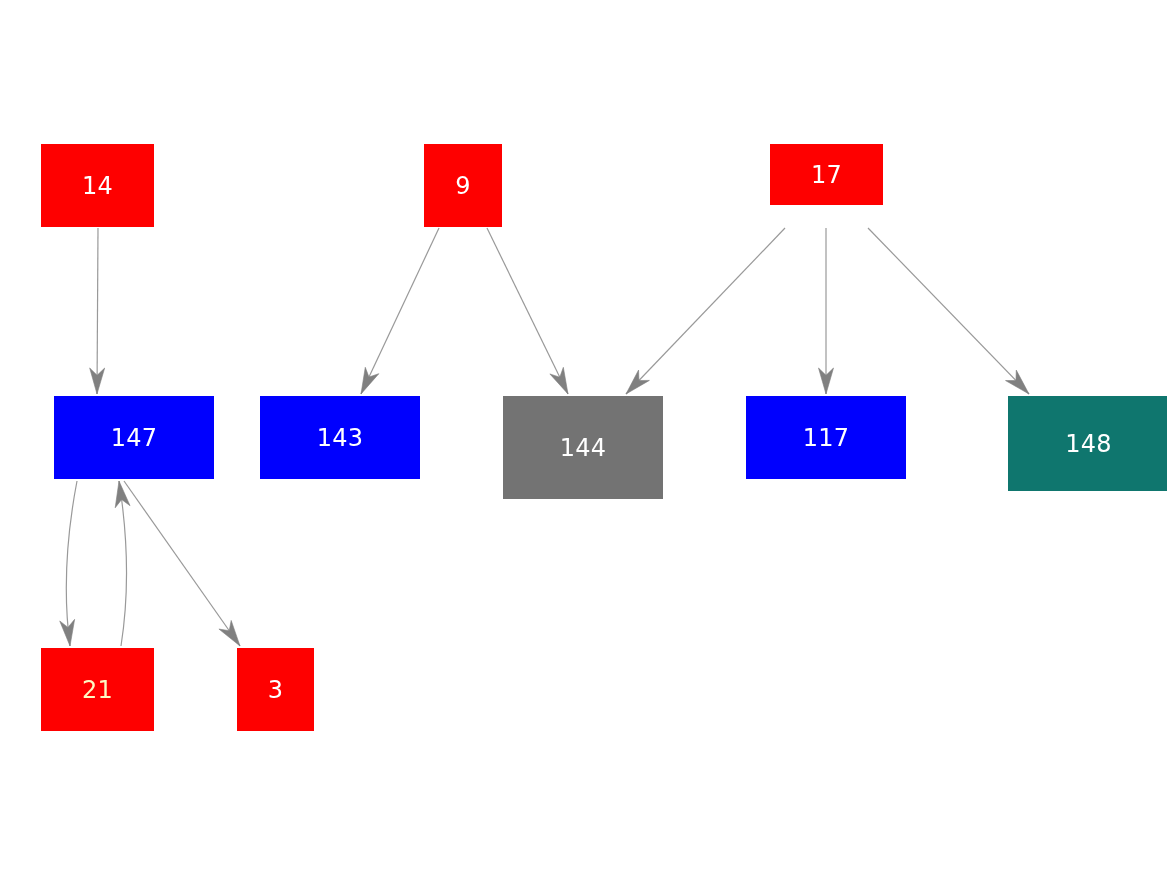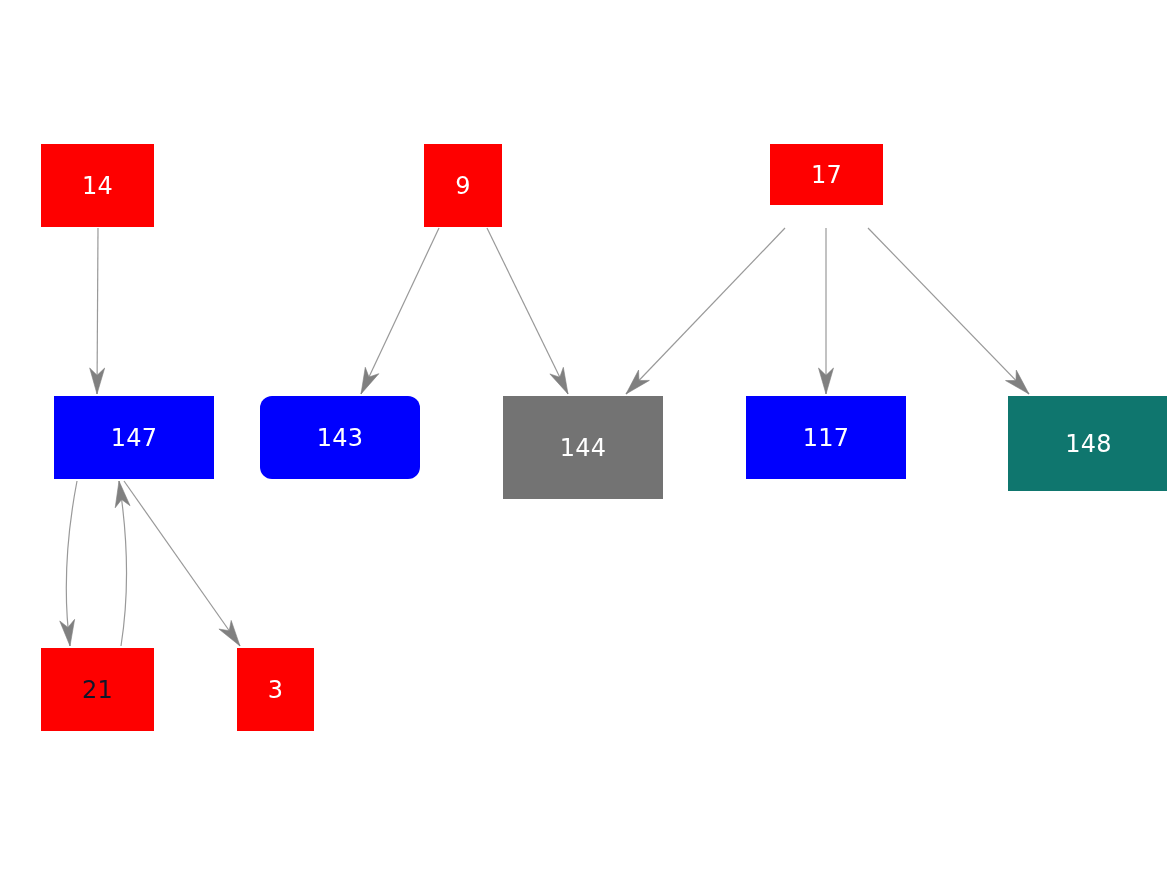--- a/index.html
+++ b/index.html
@@ -101,33 +101,33 @@
       </div>
       <div class="node" style="left: 424px; top: 144px; width: 78px; height: 83px; background: rgb(254, 0, 0); color: rgb(255, 255, 255); font-size: 24px;">
         <span class="node-label">9</span>
       </div>
       <div class="node" style="left: 770px; top: 144px; width: 113px; height: 61px; background: rgb(254, 0, 0); color: rgb(255, 255, 255); font-size: 24px;">
         <span class="node-label">17</span>
       </div>
       <div class="node" style="left: 18px; top: 396px; width: 160px; height: 83px; background: rgb(0, 0, 254); color: rgb(255, 255, 255); font-size: 24px; margin-left: 36px;">
         <span class="node-label">147</span>
       </div>
-      <div class="node" style="left: 260px; top: 396px; width: 160px; height: 83px; background: rgb(0, 0, 254); color: rgb(255, 255, 255); font-size: 24px; border-radius: 12px;">
+      <div class="node" style="left: 260px; top: 396px; width: 160px; height: 83px; background: rgb(0, 0, 254); color: rgb(255, 255, 255); font-size: 24px;">
         <span class="node-label">143</span>
       </div>
       <div class="node" style="left: 503px; top: 396px; width: 160px; height: 103px; background: #737373; color: rgb(255, 255, 255); font-size: 24px;">
         <span class="node-label">144</span>
       </div>
       <div class="node" style="left: 746px; top: 396px; width: 160px; height: 83px; background: rgb(0, 0, 254); color: rgb(255, 255, 255); font-size: 24px;">
         <span class="node-label">117</span>
       </div>
       <div class="node" style="left: 989px; top: 396px; width: 161px; height: 95px; background: #0f766e; color: rgb(255, 255, 255); font-size: 24px; margin-left: 19px;">
         <span class="node-label">148</span>
       </div>
-      <div class="node" style="left: 41px; top: 648px; width: 113px; height: 83px; background: rgb(254, 0, 0); color: #0f172a; font-size: 24px;">
+      <div class="node" style="left: 41px; top: 648px; width: 113px; height: 83px; background: rgb(254, 0, 0); color: #fef9c3; font-size: 24px;">
         <span class="node-label">21</span>
       </div>
       <div class="node" style="left: 237px; top: 648px; width: 77px; height: 83px; background: rgb(254, 0, 0); color: rgb(255, 255, 255); font-size: 24px;">
         <span class="node-label">3</span>
       </div>
     </div>
 
 </div>
 
 </body></html>

